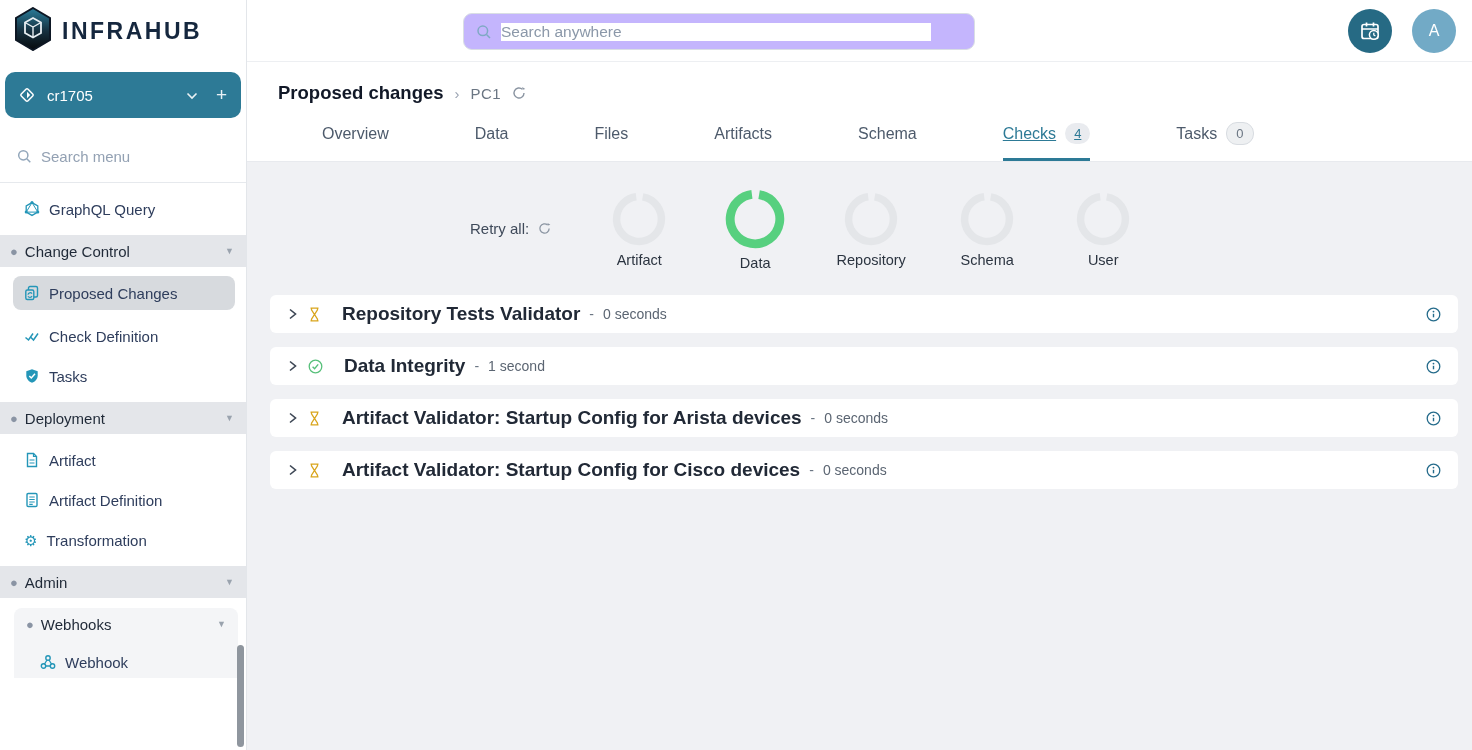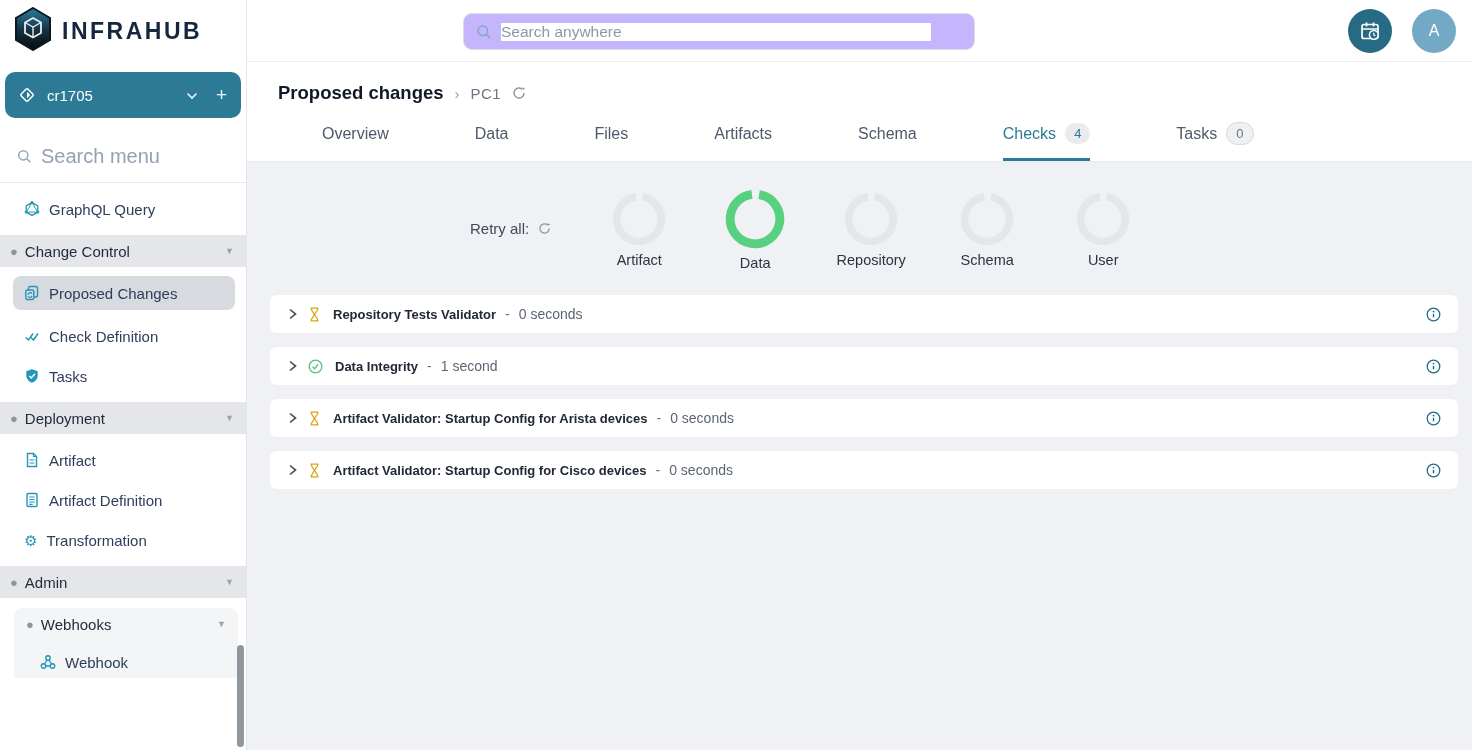--- a/index.html
+++ b/index.html
@@ -11,21 +11,21 @@
   .sidebar { width:247px; min-width:247px; height:750px; background:#fff;
     border-right:1px solid #e3e6ea; position:relative; }
   .logo-row { height:62px; display:flex; align-items:center; padding-left:13px; gap:9px; }
   .brand-name { font-size:23px; font-weight:800; letter-spacing:2.5px; color:#15273e; }
   .branch-btn { margin:10px 5px 0 5px; height:46px; background:#2d7a96; border-radius:10px;
     display:flex; align-items:center; padding:0 14px; color:#fff; cursor:pointer; }
   .branch-btn .blabel { font-size:15px; margin-left:12px; flex:1; }
   .branch-btn .chev { opacity:.9; margin-right:18px; }
   .branch-btn .plus { font-size:19px; font-weight:400; color:#e8f1f5; }
   .menu-search { margin-top:22px; height:32px; display:flex; align-items:center; padding-left:17px; gap:9px; }
-  .menu-search .ph { font-size:20px; color:#93a1b3; }
+  .menu-search .ph { font-size:15px; color:#93a1b3; }
   .divider { border-top:1px solid #e6e9ed; margin-top:10px; }
   .side-item { height:28px; display:flex; align-items:center; padding-left:24px; gap:9px;
     font-size:15px; color:#2e3d5c; margin-top:12px; cursor:pointer; }
   .side-item.sel { background:#d7dade; border-radius:8px; margin:9px 11px 0 13px;
     padding-left:11px; height:34px; }
   .sec-head { height:32px; margin-top:12px; background:#e4e6ea; display:flex; align-items:center;
     padding:0 12px 0 10px; font-size:15px; color:#1f2937; cursor:pointer; }
   .sec-head .bullet { color:#8a94a4; font-size:13px; margin-right:7px; }
   .sec-head .caret { margin-left:auto; color:#9aa3ae; font-size:9px; }
   .subsec { background:#f4f5f7; margin:10px 8px 0 14px; border-radius:8px 8px 0 0; padding-bottom:2px; }
@@ -50,38 +50,38 @@
     background:#72aac6; color:#fff; font-size:16px; display:flex; align-items:center;
     justify-content:center; cursor:pointer; }
 
   .crumb-row { display:flex; align-items:center; gap:11px; padding:20px 0 0 31px; }
   .crumb-title { font-size:18.5px; font-weight:700; color:#111827; }
   .crumb-sep { color:#9aa3b2; font-size:15px; }
   .crumb-item { color:#6b7683; font-size:15px; letter-spacing:.5px; }
   .tabs { display:flex; gap:42px; padding-left:31px; margin-top:18px; border-bottom:1px solid #e8eaee; }
   .tab { font-size:16px; color:#4d5a6b; padding-bottom:13px; display:flex; align-items:center;
     gap:9px; cursor:pointer; border-bottom:3px solid transparent;margin-left:44px; }
-  .tab.active { color:#2d7a96; border-bottom-color:#2d7a96; }
+  .tab.active { color:#2d7a96; border-bottom-color:#2d7a96;text-decoration:underline; }
   .badge { background:#e9ebef; border-radius:11px; font-size:13px; padding:3px 9px; color:#2d7a96; }
   .badge.muted { color:#6b7683; border:1px solid #d8dce1; background:#eef0f2; }
 
   .content { background:#f0f1f4; height:593px; padding-top:1px; }
   .retry-row { display:flex; margin:28px 0 0 223px; }
   .retry-left { display:flex; align-items:center; gap:9px; margin-top:27px; height:20px;
     font-size:15px; color:#3f4a5a; }
   .cats { display:flex; margin-left:30px; }
   .cat { width:116px; display:flex; flex-direction:column; align-items:center; }
   .cat .clabel { font-size:14.5px; color:#2b3440; margin-top:5px; }
   .ring-gray circle { stroke:#e4e6e9; }
   .ring-green circle { stroke:#57d07f; }
 
   .cards { margin:24px 14px 0 23px; }
   .card { background:#fff; border-radius:6px; height:38px; display:flex; align-items:center;
     padding:0 17px; margin-bottom:14px; cursor:pointer; }
-  .card .vtitle { font-size:13px; font-weight:700; color:#212936; margin-left:12px; }
+  .card .vtitle { font-size:19px; font-weight:700; color:#212936; margin-left:21px; }
   .card .vsep { color:#6b7683; margin:0 9px; font-size:14px; }
   .card .vdur { color:#5b6572; font-size:14px; }
   .card .spacer { flex:1; }
   .chev-right { display:inline-flex; margin-right:10px; }
 </style>
 </head>
 <body>
 
 <div class="app">
 

